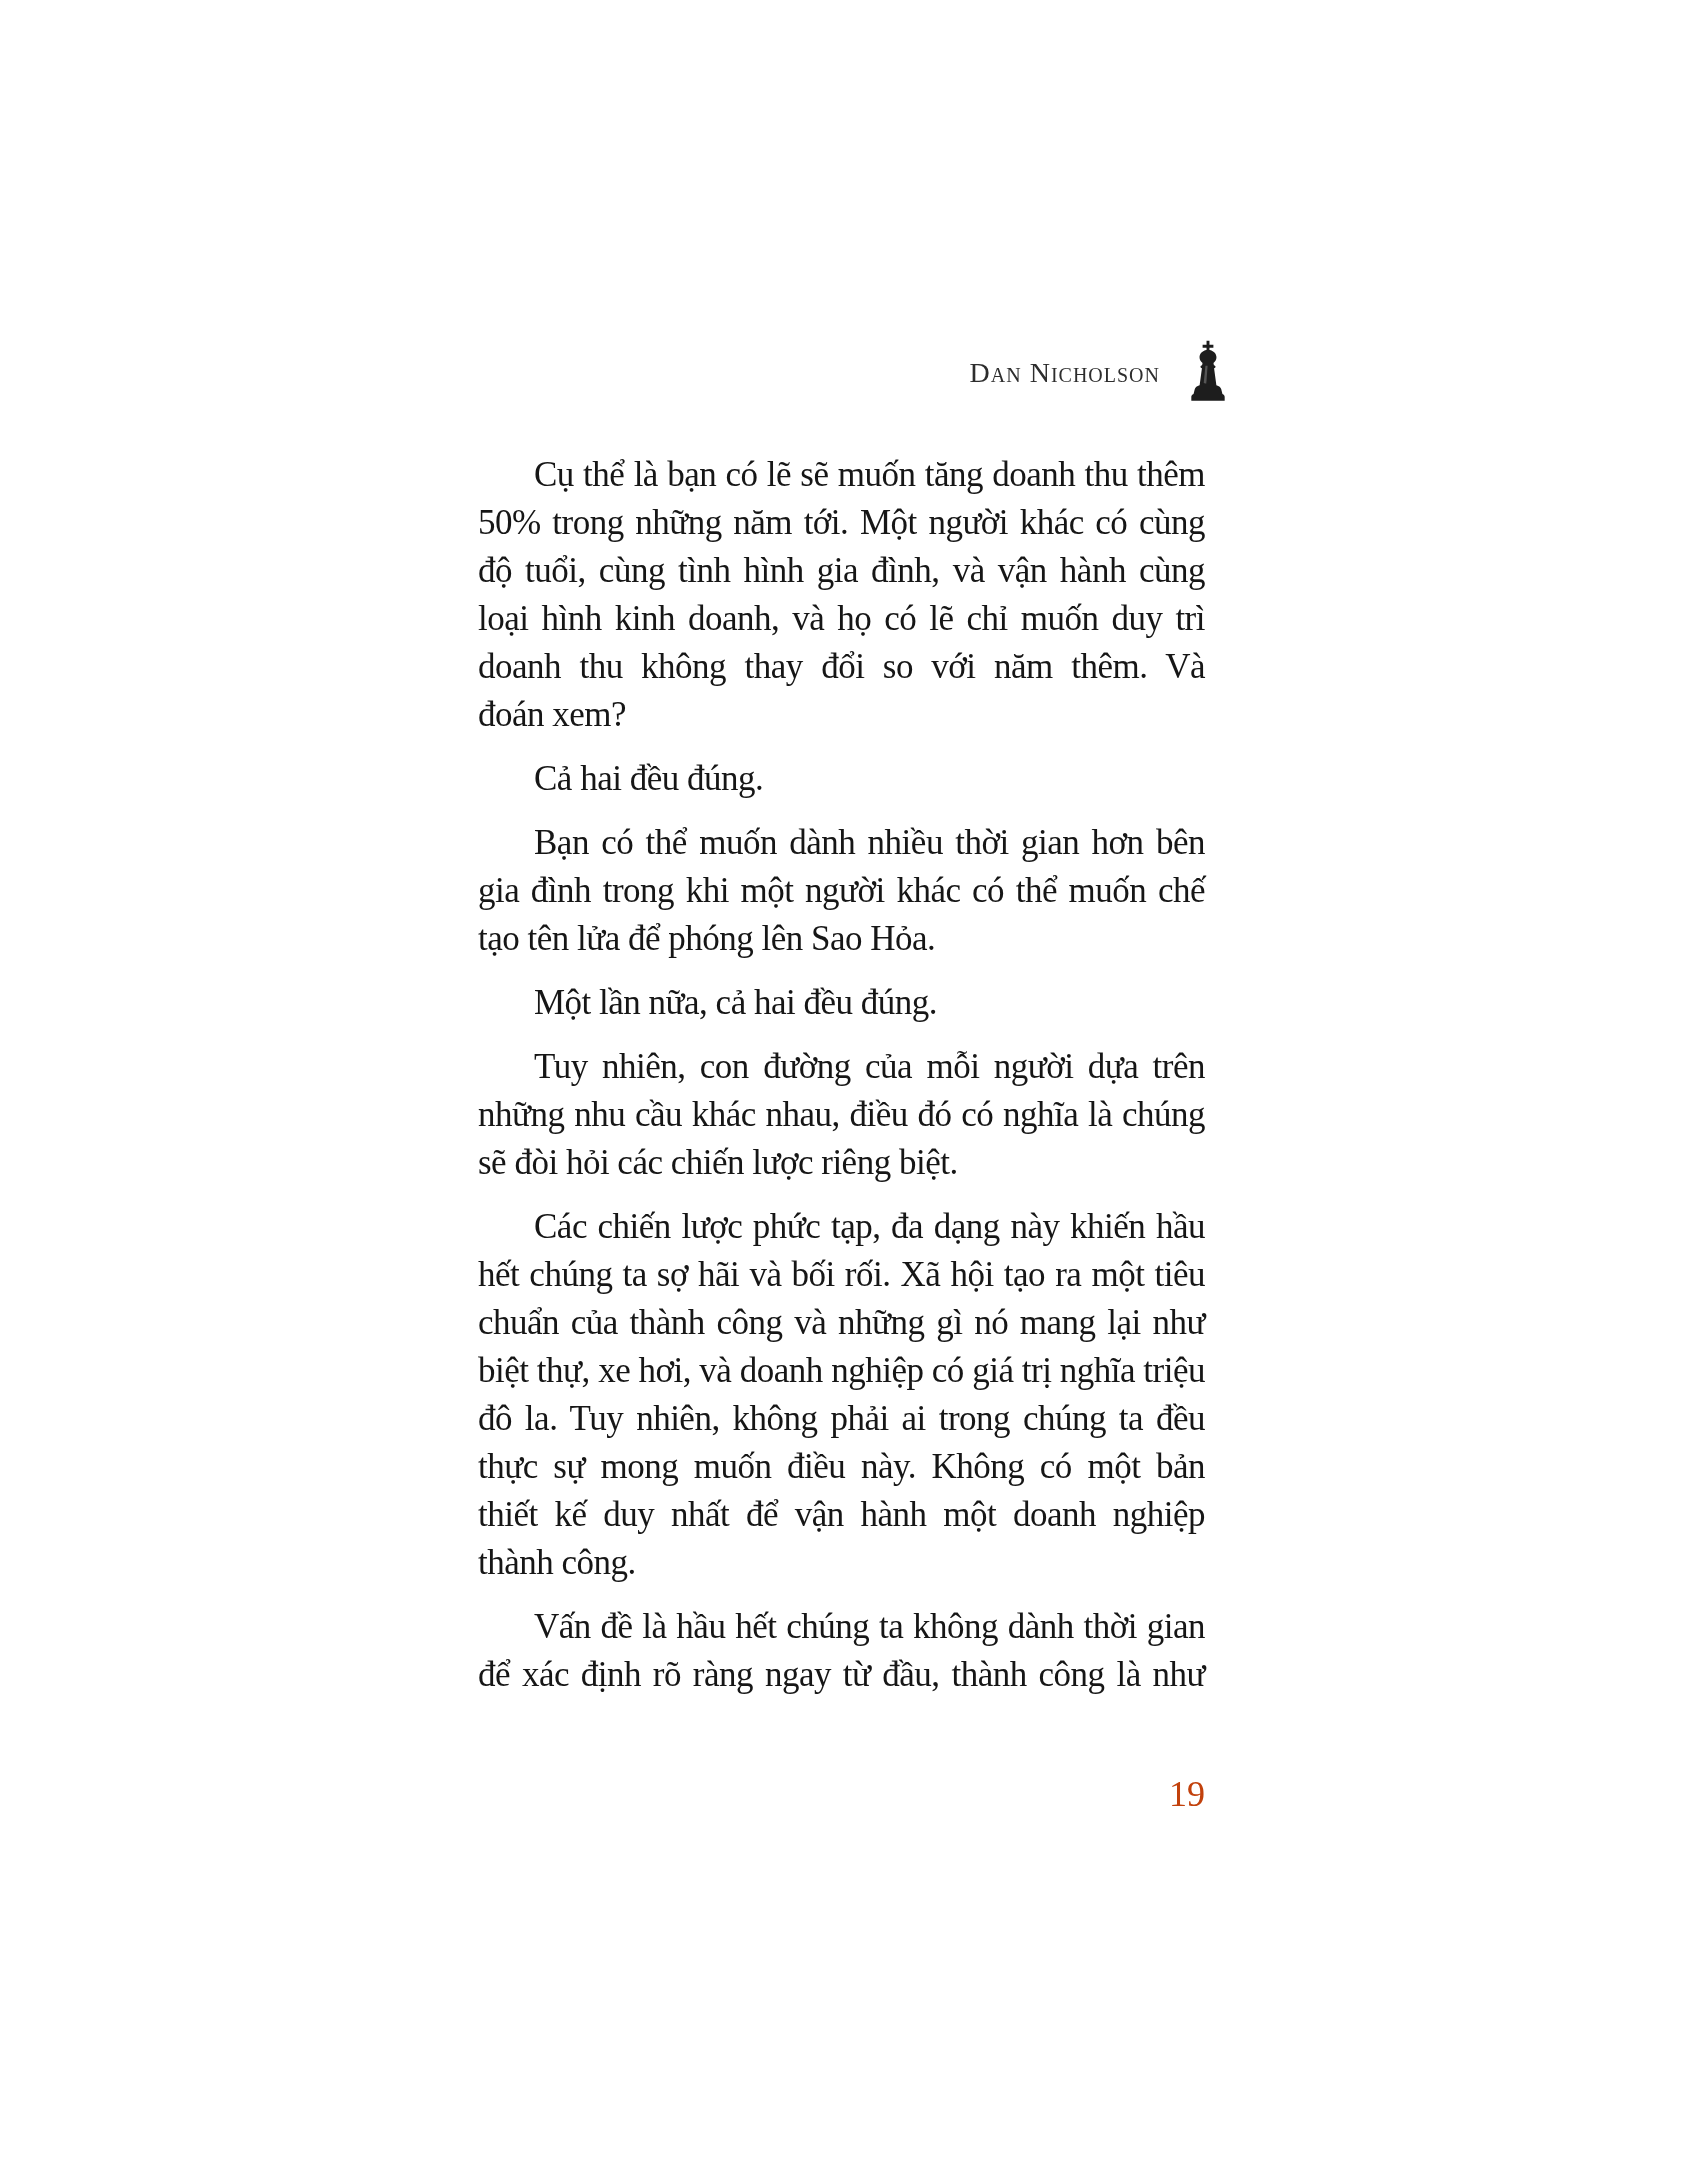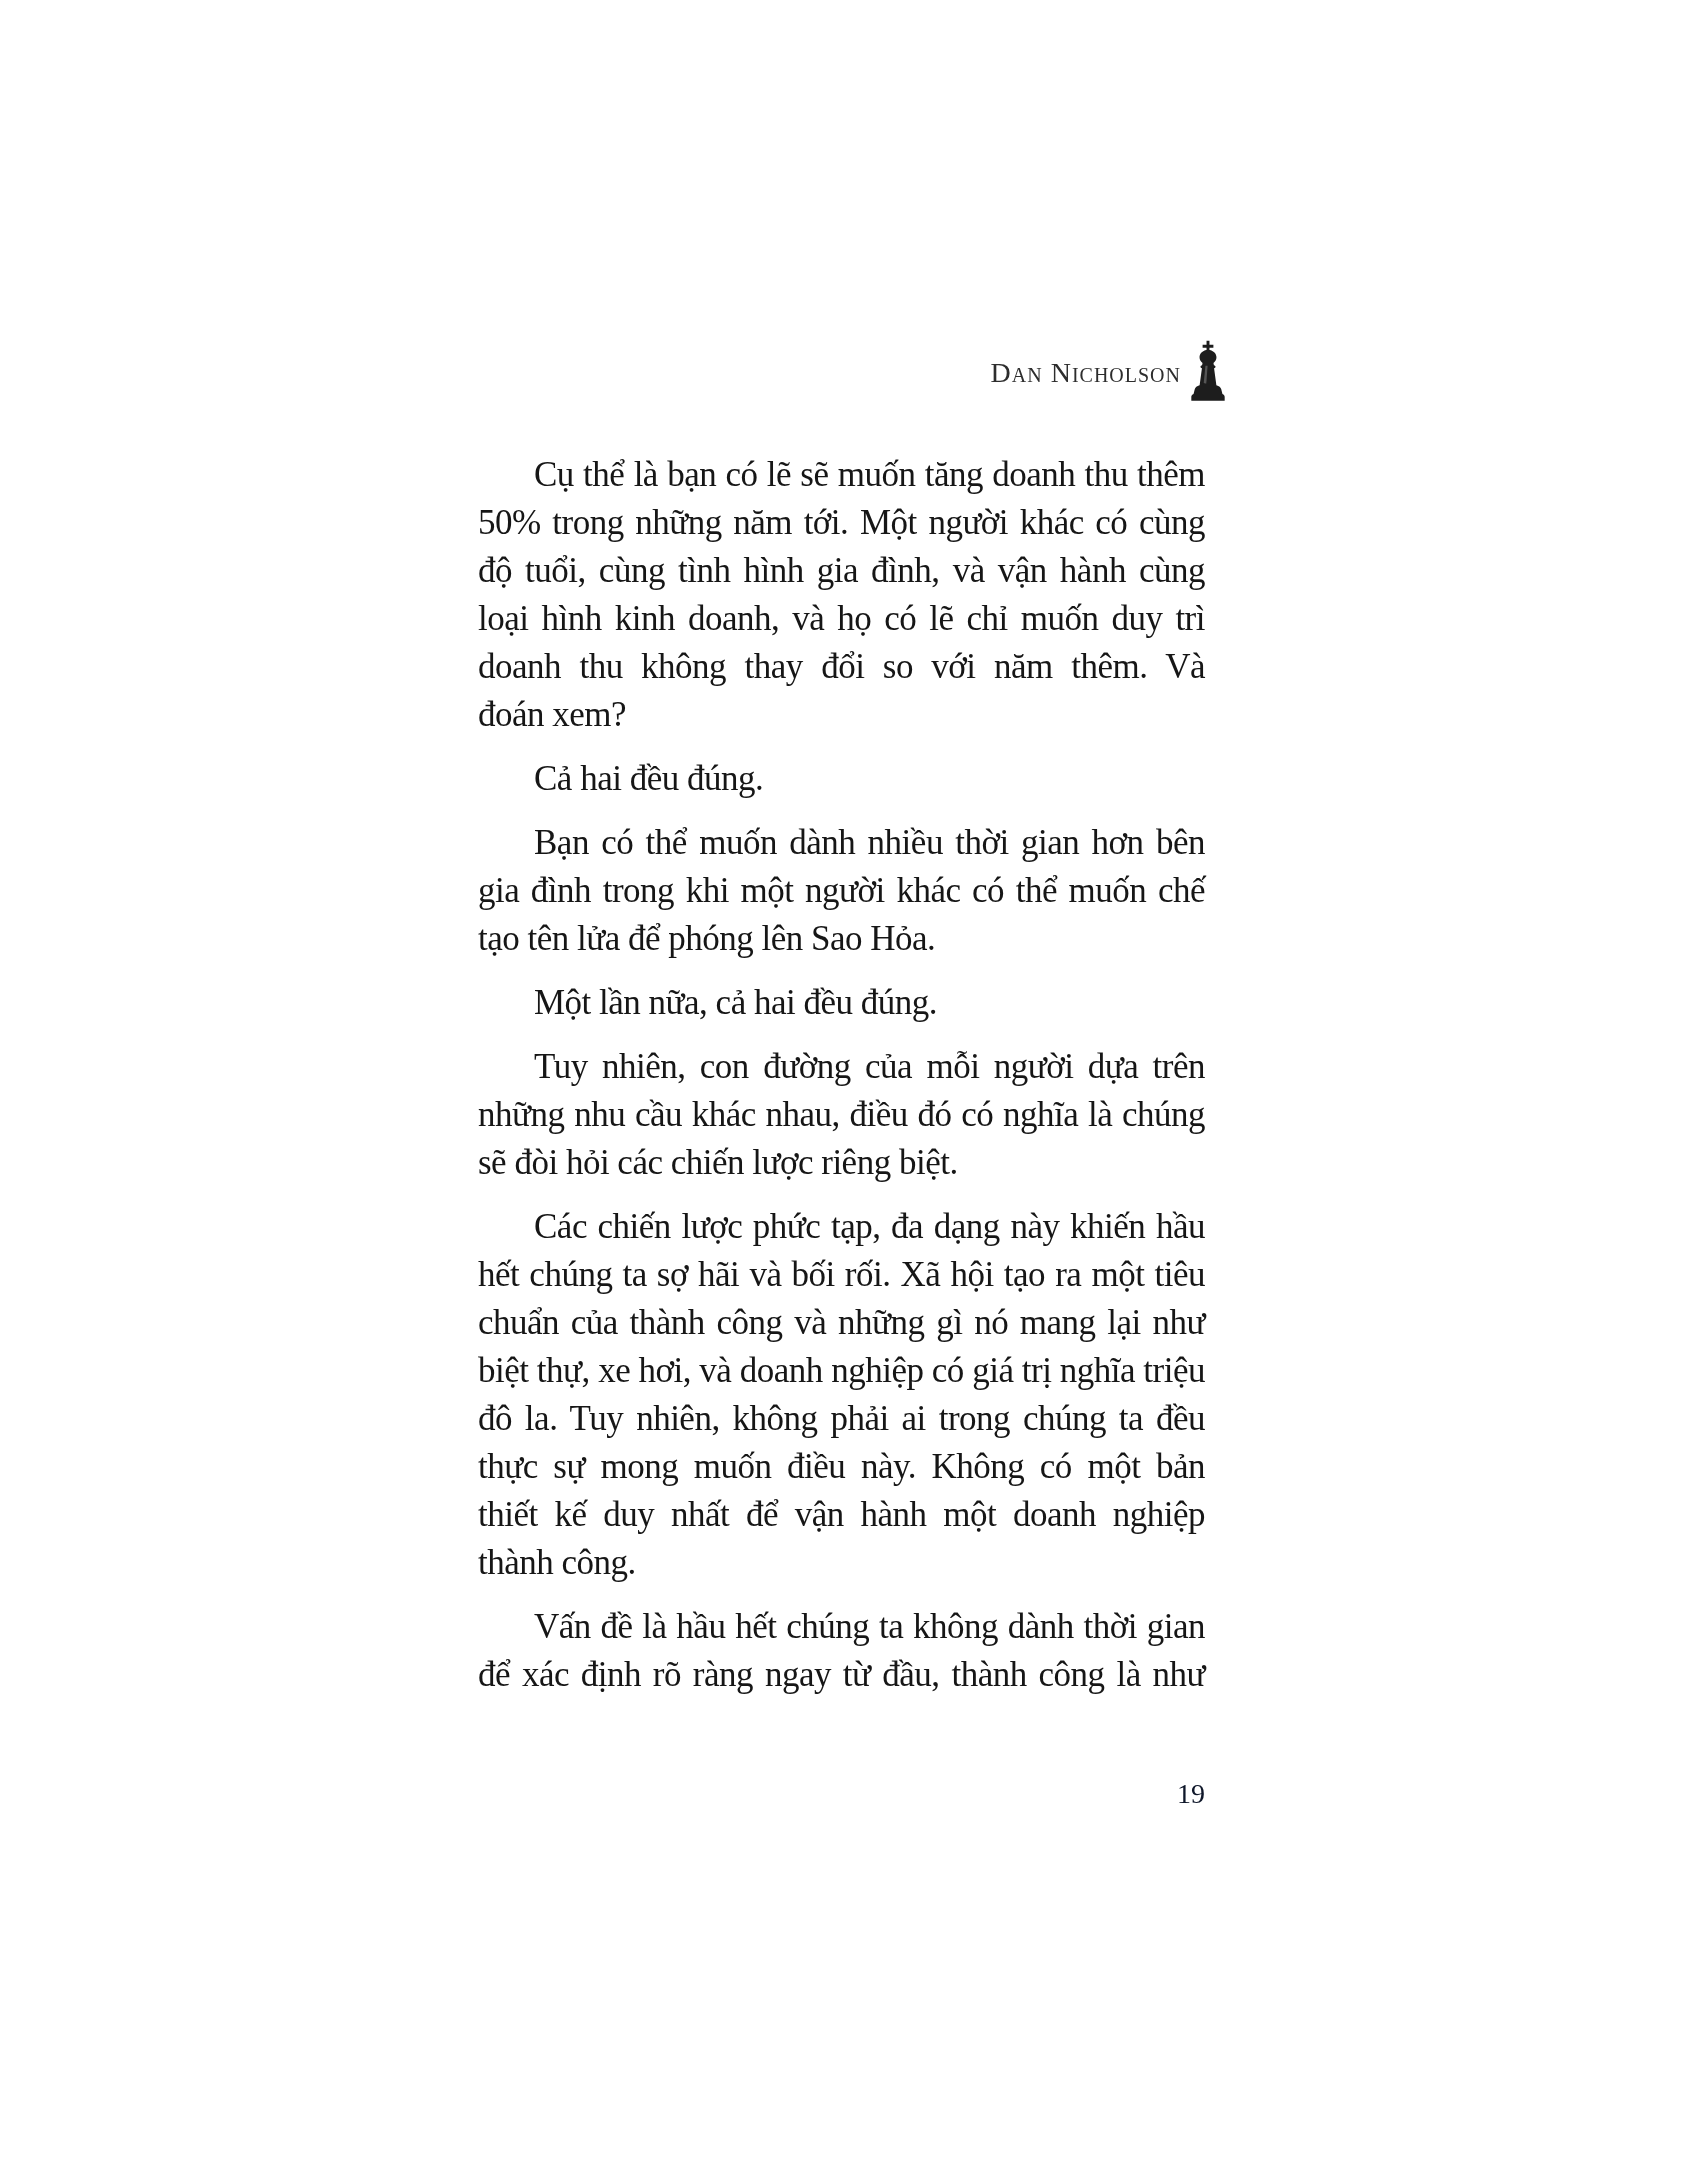--- a/index.html
+++ b/index.html
@@ -7,21 +7,21 @@
   .page {
     position:relative;
     width:1683px; height:2178px;
     background:#ffffff;
     overflow:hidden;
     font-family:"Liberation Serif", serif;
   }
   .header-row {
     position:absolute;
     top:338px; left:478px; width:750px; height:69px;
-    display:flex; justify-content:flex-end; align-items:center; gap:7px;
+    display:flex; justify-content:flex-end; align-items:center; gap:28px;
   }
   .author-name {
     font-variant:small-caps;
     font-size:28px;
     letter-spacing:1px;
     color:#2d2d2d;
     white-space:nowrap;
   }
   .king-icon-box { width:40px; height:65px; flex:0 0 auto; }
   .king-icon-box svg { width:100%; height:100%; display:block; }
@@ -36,23 +36,23 @@
   }
   .para { margin:0 0 16px 0; }
   .line { text-align:justify; text-align-last:justify; }
   .line.first { text-indent:56px; }
   .line.last { text-align-last:left; }
 
   .page-number {
     position:absolute;
     left:478px; top:1774px; width:727px;
     text-align:right;
-    font-size:28px;
+    font-size:36px;
     line-height:40px;
-    color:#0f172a;
+    color:#c2410c;
   }
 </style>
 </head>
 <body>
 
 <div class="page">
 
   <div class="header-row">
     <span class="author-name">Dan Nicholson</span>
     <span class="king-icon-box">

